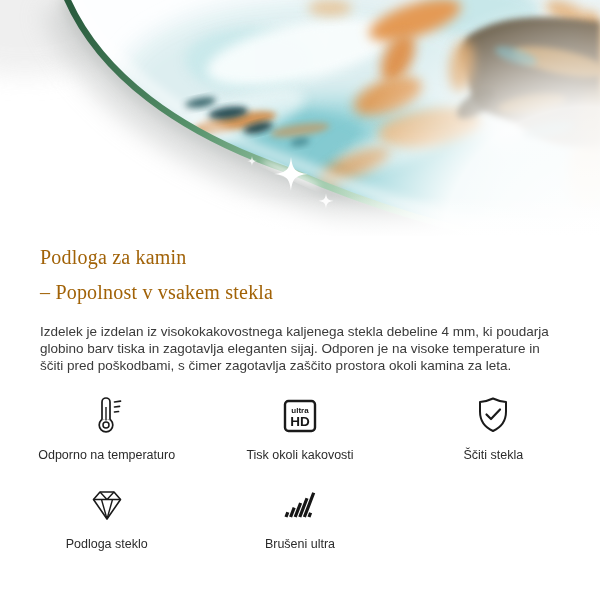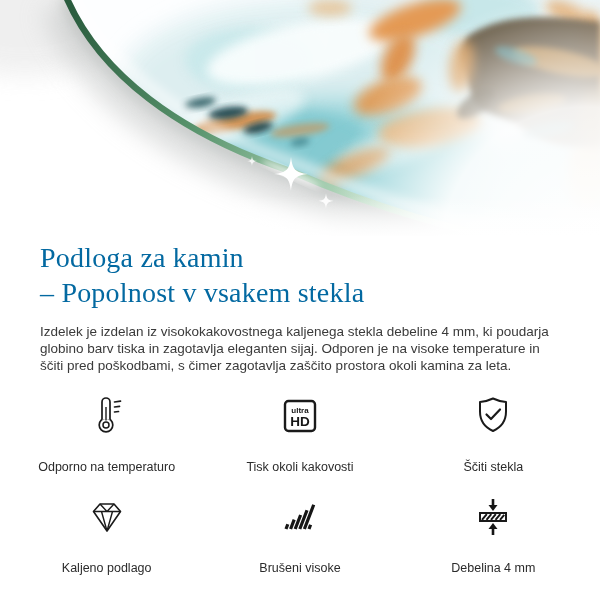--- a/index.html
+++ b/index.html
@@ -4,34 +4,34 @@
 <style>
   html,body{margin:0;padding:0;background:#ffffff;}
   .page{
     position:relative;width:600px;height:600px;overflow:hidden;background:#ffffff;
     font-family:"Liberation Sans","DejaVu Sans",sans-serif;color:#222;
   }
   .hero{display:block;width:600px;height:236px;}
   h1.title{
     margin:4px 40px 0;
     font-family:"Liberation Serif","DejaVu Serif",serif;
-    font-weight:400;font-size:28px;line-height:35px;color:#0369a1;letter-spacing:.2px;
+    font-weight:400;font-size:20px;line-height:35px;color:#a16207;letter-spacing:.2px;
   }
   p.desc{
     margin:13px 40px 0;max-width:523px;
     font-size:13.5px;line-height:17px;color:#3a3a3a;
   }
   .features{
     margin:20px 10px 0;
     display:grid;grid-template-columns:repeat(3,1fr);row-gap:20px;
   }
   .feature{display:flex;flex-direction:column;align-items:center;}
   .feature .icon{height:44px;display:flex;align-items:flex-end;justify-content:flex-start;}
   .feature .label{
-    margin-top:21px;font-size:12.5px;line-height:16px;color:#2b2b2b;text-align:right;
+    margin-top:9px;font-size:12.5px;line-height:16px;color:#2b2b2b;text-align:right;
   }
   .ico{stroke:#1a1a1a;fill:none;}
   svg text{font-family:"Liberation Sans","DejaVu Sans",sans-serif;}
 </style>
 </head>
 <body>
 
 <div class="page">
 
   <svg class="hero" viewBox="0 0 600 236" aria-hidden="true">
@@ -177,40 +177,27 @@
       <div class="label">Ščiti stekla</div>
     </div>
 
     <div class="feature">
       <div class="icon">
         <svg width="44" height="44" viewBox="0 0 44 44">
           <path class="ico" d="M15 9 H29 L35.5 16.5 L22 36 L8.5 16.5 Z" stroke-width="1.6" stroke-linejoin="round"></path>
           <path class="ico" d="M8.5 16.5 H35.5 M15 9 L22 16.5 L29 9 M16.5 16.5 L22 36 M27.5 16.5 L22 36" stroke-width="1.4" stroke-linejoin="round"></path>
         </svg>
       </div>
-      <div class="label">Kaljeno podlago</div>
+      <div class="label">Podloga steklo</div>
     </div>
 
     <div class="feature">
       <div class="icon">
         <svg width="44" height="44" viewBox="0 0 44 44">
           <path d="M8 34 L9.8 29.3 M12.6 34 L16.2 24.6 M17.2 34 L22.6 20 M21.8 34 L29 15.3 M26.4 34 L35.7 9.8 M31 34 L32.6 29.8" stroke="#161616" stroke-width="3.2" fill="none"></path>
         </svg>
       </div>
-      <div class="label">Brušeni visoke</div>
-    </div>
-
-    <div class="feature">
-      <div class="icon">
-        <svg width="44" height="44" viewBox="0 0 44 44">
-          <path d="M22 4 V10" stroke="#161616" stroke-width="2.6"></path>
-          <path d="M17.5 10 H26.5 L22 16 Z" fill="#161616"></path>
-          <rect class="ico" x="9" y="18" width="26" height="8" stroke-width="2"></rect>
-          <path d="M11 24.8 L15.8 19.2 M15.5 24.8 L20.3 19.2 M20 24.8 L24.8 19.2 M24.5 24.8 L29.3 19.2 M29 24.8 L33.2 19.9" stroke="#161616" stroke-width="2" fill="none"></path>
-          <path d="M22 40 V34" stroke="#161616" stroke-width="2.6"></path>
-          <path d="M17.5 34 H26.5 L22 28 Z" fill="#161616"></path>
-        </svg>
-      </div>
-      <div class="label">Debelina 4 mm</div>
-    </div>
+      <div class="label">Brušeni ultra</div>
+    </div>
+
 
   </div>
 </div>
 
 </body></html>

